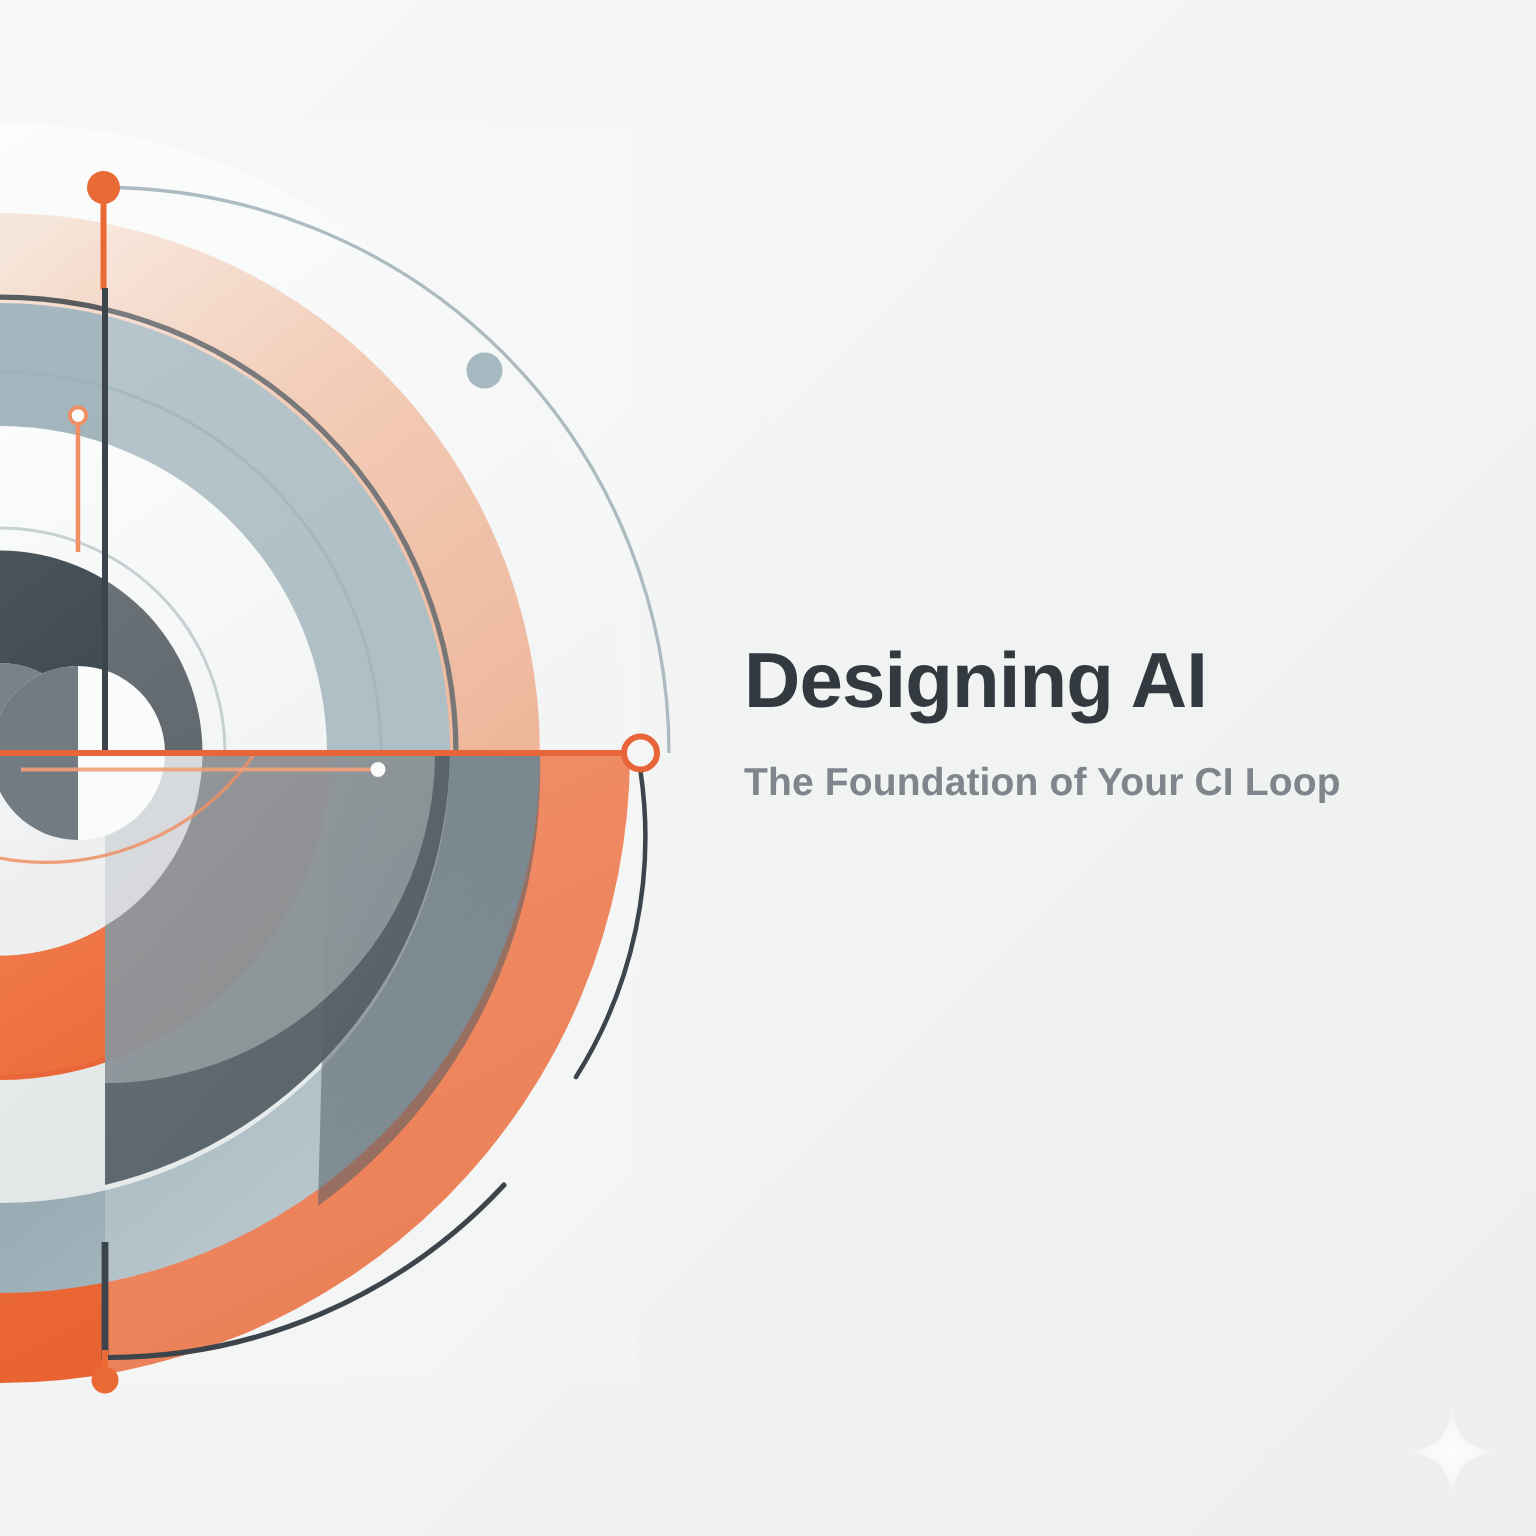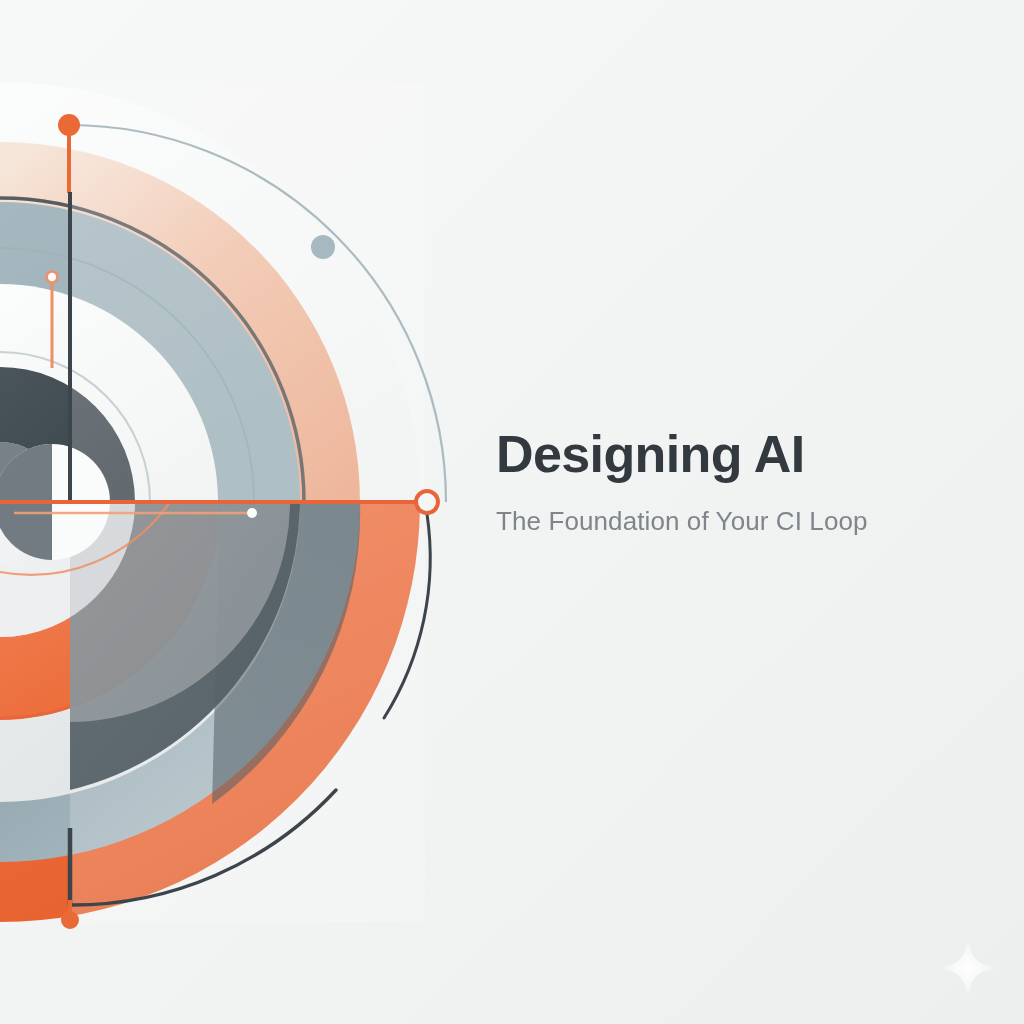--- a/index.html
+++ b/index.html
@@ -34,21 +34,21 @@
     font-family: "Liberation Sans", sans-serif;
     font-weight: 700;
     font-size: 52px;
     line-height: 60px;
     letter-spacing: -0.6px;
     color: #333a3f;
     white-space: nowrap;
   }
   .subtitle {
     font-family: "Liberation Sans", sans-serif;
-    font-weight: 400;
+    font-weight: 700;
     font-size: 26px;
     line-height: 34px;
     letter-spacing: 0.1px;
     color: #7e868c;
     margin-top: 20px;
     white-space: nowrap;
   }
 </style>
 </head>
 <body>

